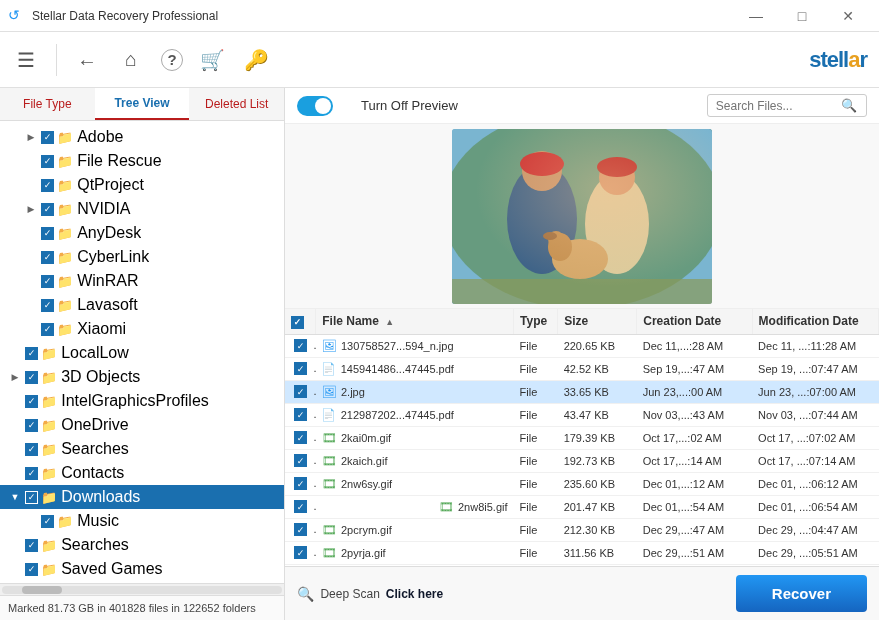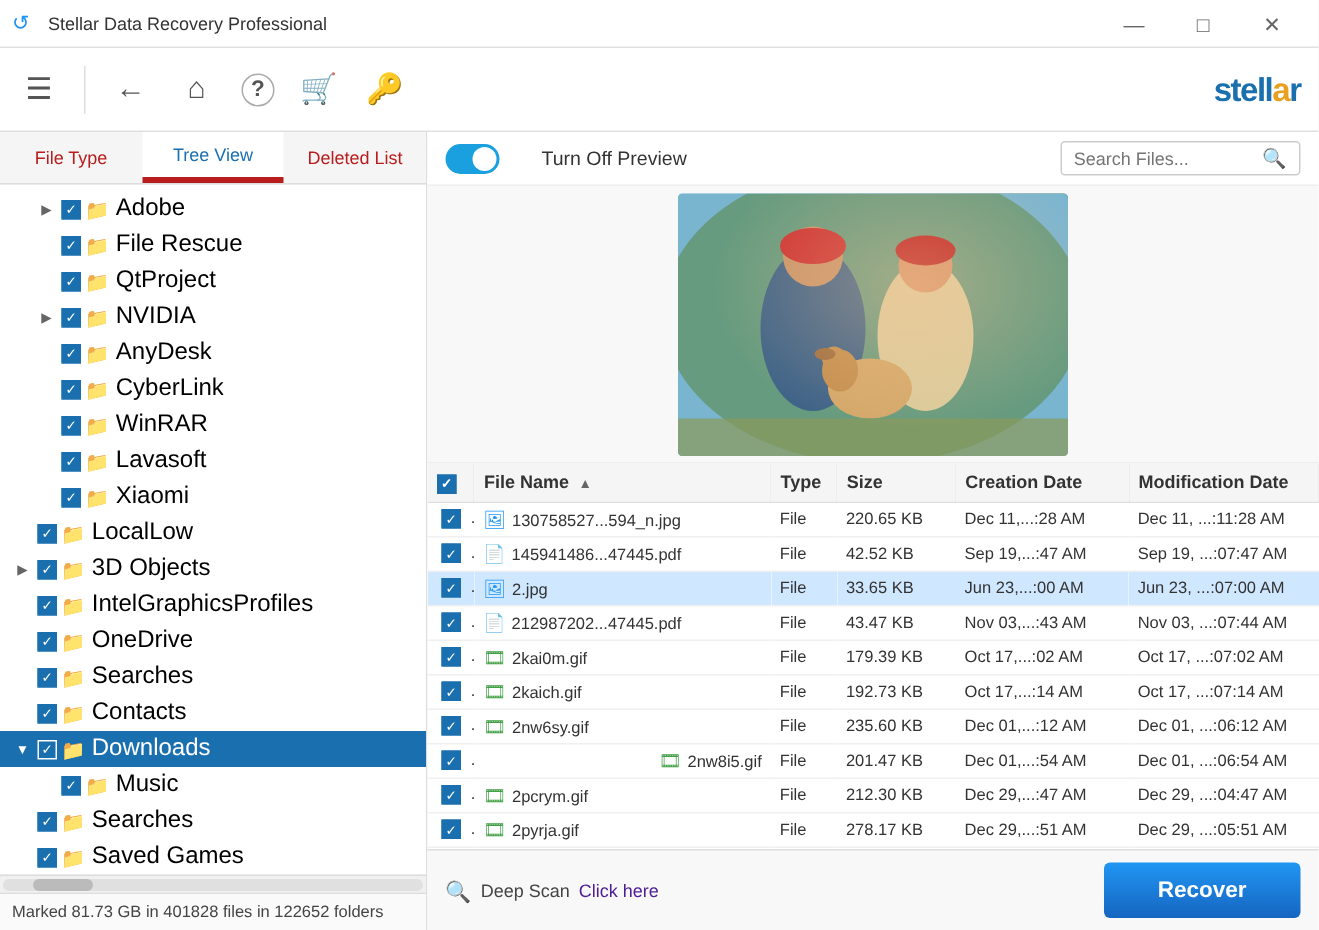--- a/index.html
+++ b/index.html
@@ -68,22 +68,22 @@
       padding: 8px 0;
       cursor: pointer;
       font-size: 12px;
       color: #b91c1c;
       border: none;
       background: transparent;
     }
     .tab.active {
       background: #fff;
       color: #1a6faf;
-      border-bottom: 4px solid #b91c1c;
-      font-weight: 400;
+      border-bottom: 2px solid #b91c1c;
+      font-weight: 700;
     }
 
     
     .tree-container {
       overflow-y: auto;
       flex: 1;
       padding: 4px 0;
     }
     .tree-item {
       display: flex;
@@ -243,21 +243,21 @@
     .bottom-bar {
       display: flex;
       align-items: center;
       justify-content: space-between;
       padding: 8px 12px;
       border-top: 1px solid #ddd;
       background: #f8f8f8;
     }
     .deep-scan { display: flex; align-items: center; gap: 6px; font-size: 12px; color: #444; }
     .deep-scan-icon { font-size: 14px; color: #666; }
-    .click-here { color: #4c1d95; cursor: pointer; text-decoration: none; }
+    .click-here { color: #0f172a; cursor: pointer; text-decoration: none; font-weight: bold; }
     .recover-btn {
       background: linear-gradient(to bottom, #2196F3, #1565c0);
       color: #fff;
       border: none;
       border-radius: 4px;
       padding: 10px 36px;
       font-size: 15px;
       font-weight: 600;
       cursor: pointer;
     }
@@ -578,21 +578,21 @@
               <td class="col-name" style="overflow: hidden; text-overflow: ellipsis; white-space: nowrap; max-width: 180px;"><span style="color: rgb(67, 160, 71); margin-right: 4px; font-size: 12px;">🎞</span>2pcrym.gif</td>
               <td class="col-type">File</td>
               <td class="col-size">212.30 KB</td>
               <td class="col-creation">Dec 29,...:47 AM</td>
               <td class="col-modified">Dec 29, ...:04:47 AM</td>
             </tr>
             <tr>
               <td><div class="checkbox checked">✓</div></td>
               <td class="col-name" style="overflow: hidden; text-overflow: ellipsis; white-space: nowrap; max-width: 180px;"><span style="color: rgb(67, 160, 71); margin-right: 4px; font-size: 12px;">🎞</span>2pyrja.gif</td>
               <td class="col-type">File</td>
-              <td class="col-size">278.17 KB</td>
+              <td class="col-size">311.56 KB</td>
               <td class="col-creation">Dec 29,...:51 AM</td>
               <td class="col-modified">Dec 29, ...:05:51 AM</td>
             </tr>
             <tr>
               <td></td>
               <td class="col-name" style="overflow: hidden; text-overflow: ellipsis; white-space: nowrap; max-width: 180px;">3.jpg</td>
               <td class="col-type">File</td>
               <td class="col-size">50.50 KB</td>
               <td class="col-creation">Jun 23,...:01 AM</td>
               <td class="col-modified">Jun 23, ...:07:01 AM</td>

